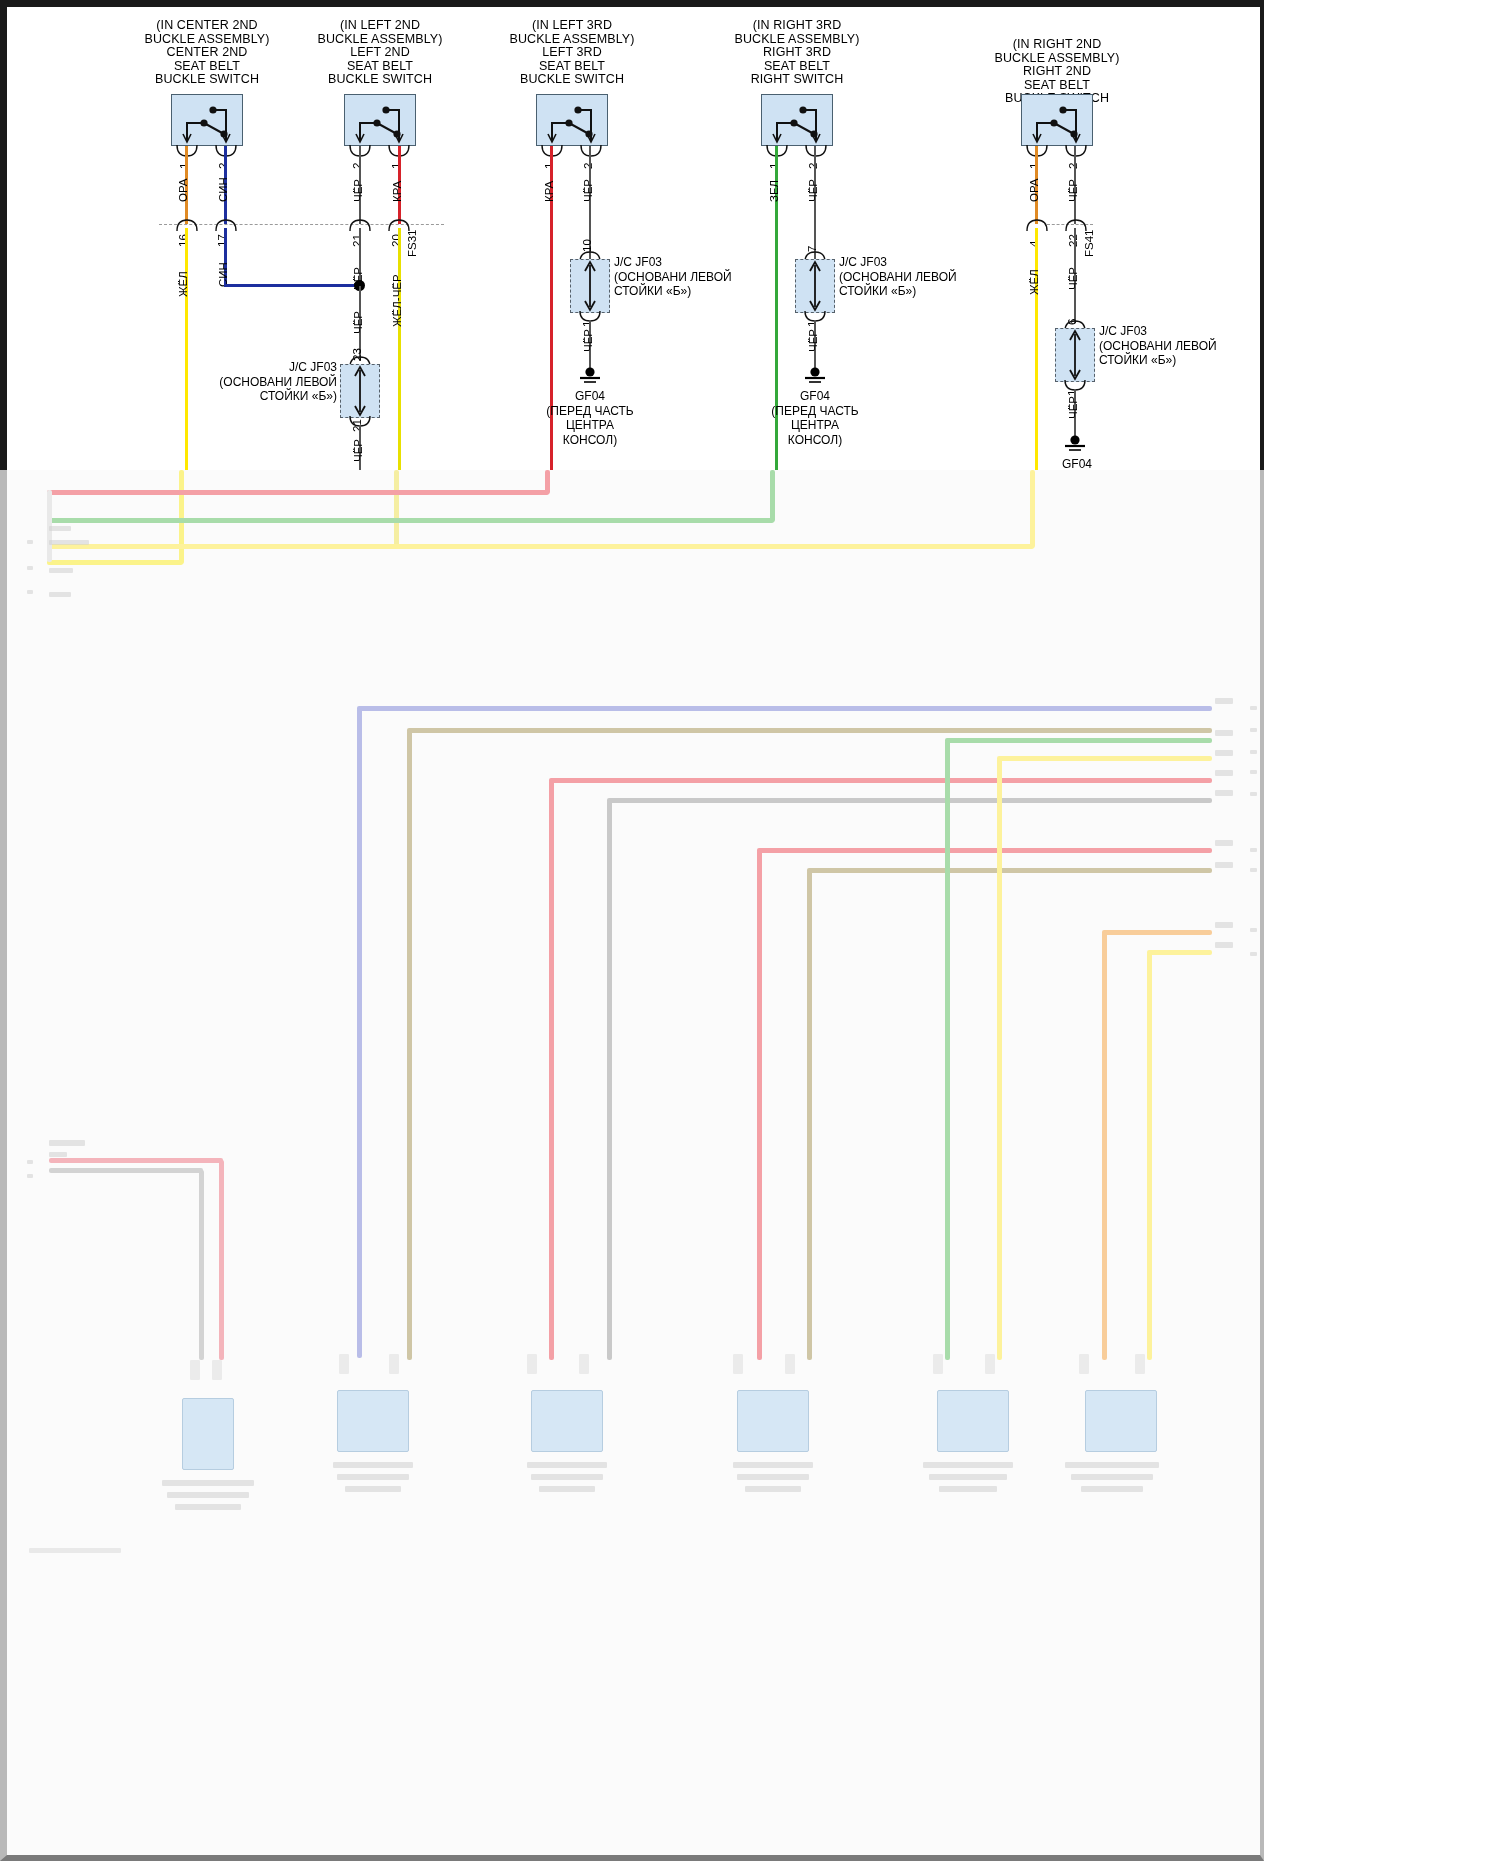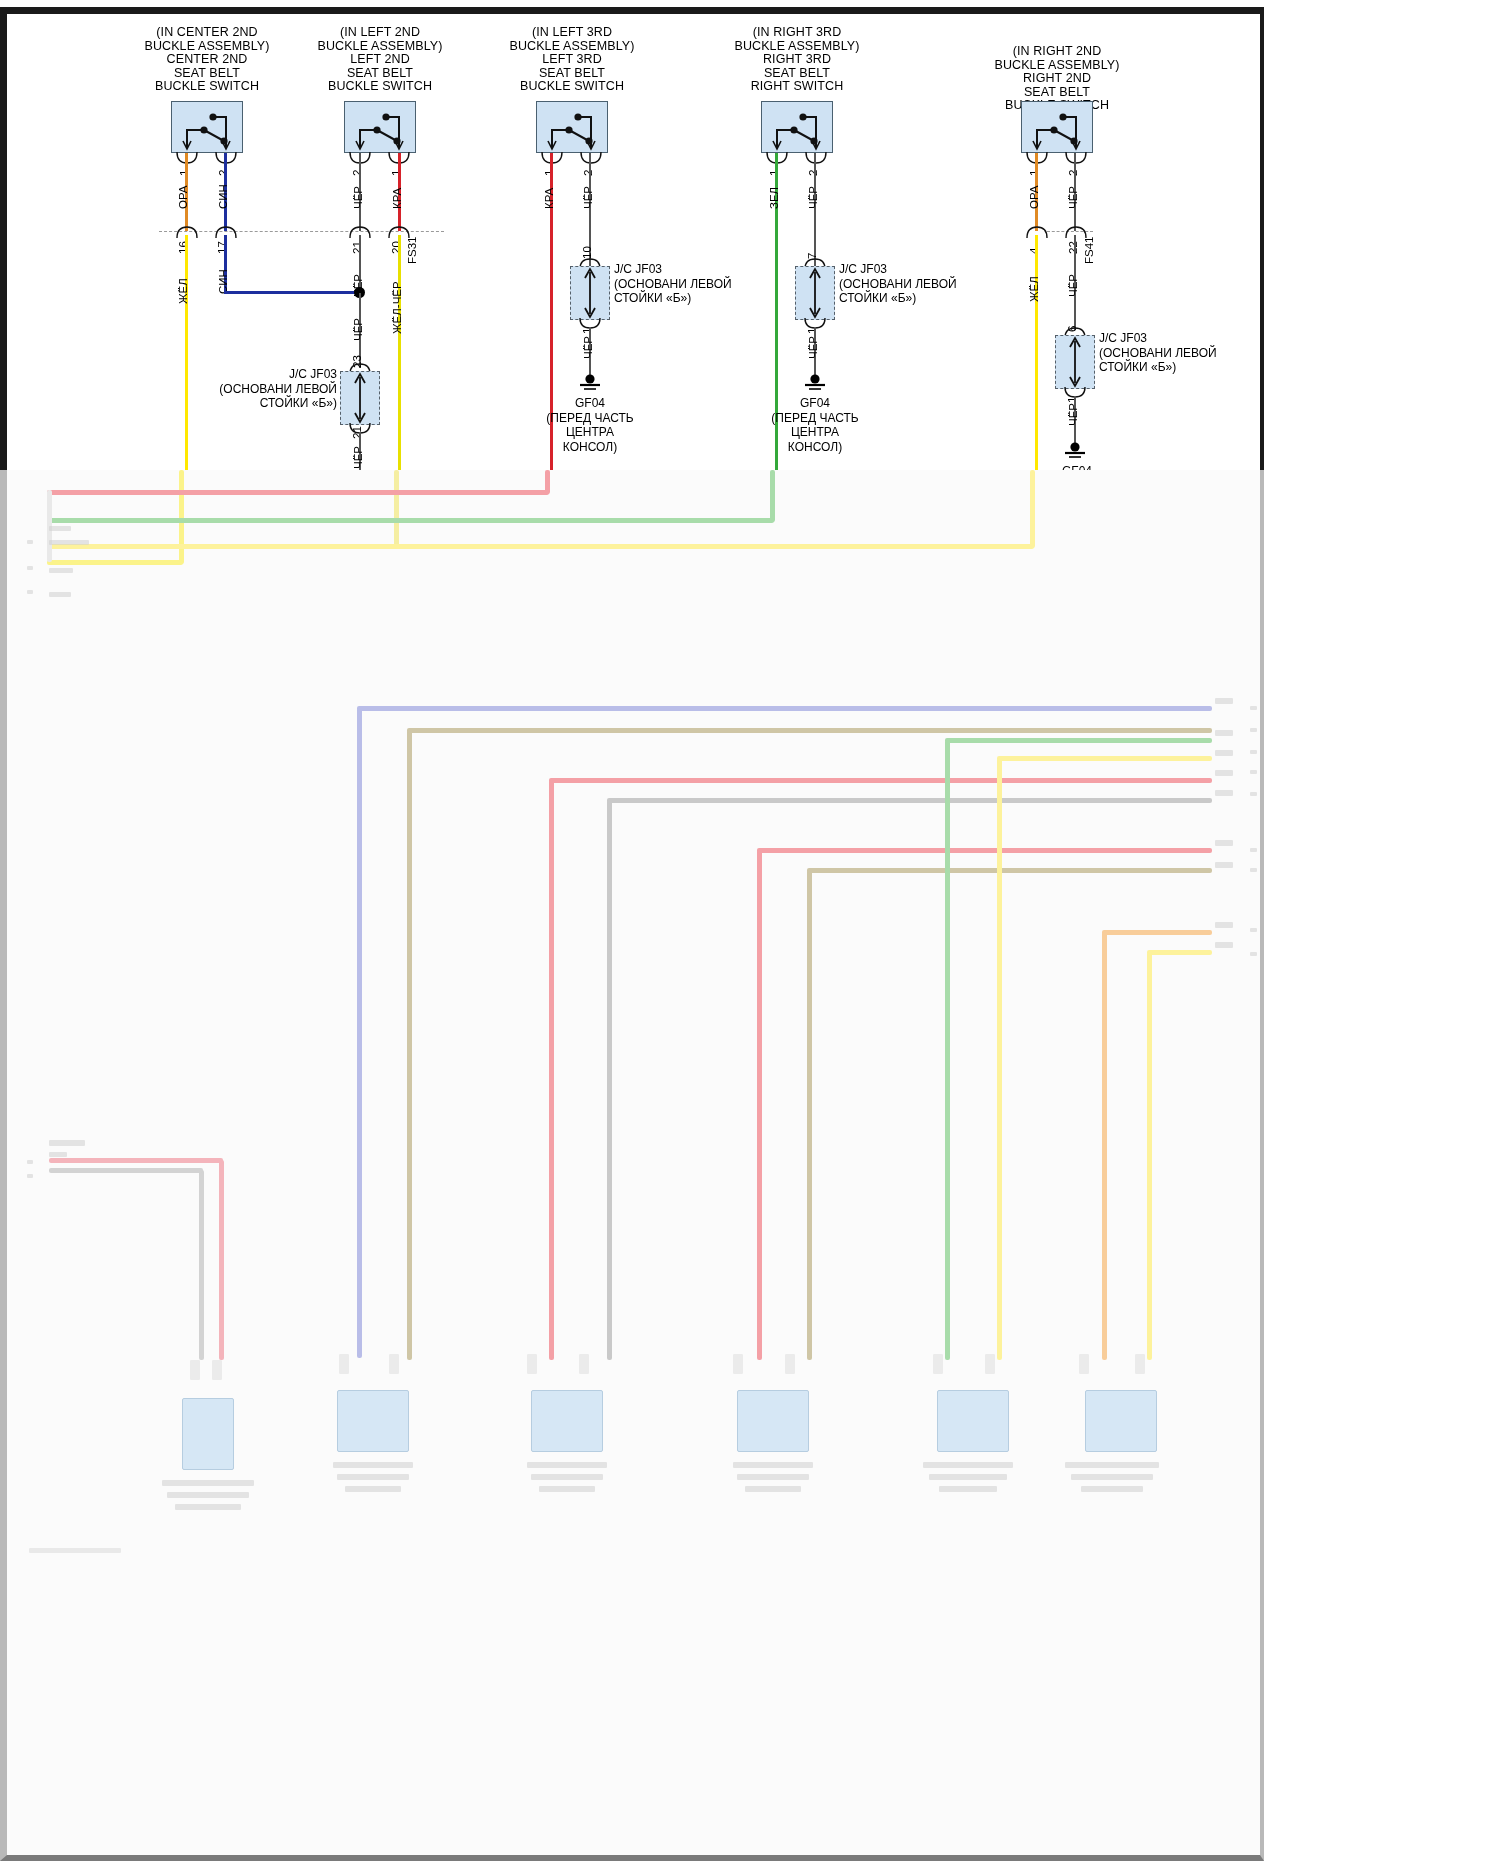--- a/index.html
+++ b/index.html
@@ -1,20 +1,20 @@
 <!DOCTYPE html>
 <html><head>
 <meta charset="utf-8">
 <style>
   html,body{margin:0;padding:0;background:#ffffff;}
   body{font-family:"Liberation Sans",sans-serif;}
   #page{position:relative;width:1500px;height:1861px;background:#ffffff;overflow:hidden;}
 
   
-  .sheet-top{position:absolute;left:0;top:7px;width:1264px;height:470px;background:#ffffff;
+  .sheet-top{position:absolute;left:0;top:0;width:1264px;height:470px;background:#ffffff;
              border-top:7px solid #1a1a1a;border-left:7px solid #1a1a1a;border-right:4px solid #1a1a1a;
              box-sizing:border-box;overflow:hidden;}
   .sheet-bottom{position:absolute;left:0;top:470px;width:1264px;height:1391px;background:#fbfbfb;
              border-left:7px solid #b9b9b9;border-right:4px solid #b9b9b9;border-bottom:6px solid #7a7a7a;
              box-sizing:border-box;overflow:hidden;}
   .rightgap{position:absolute;left:1264px;top:0;width:236px;height:1861px;background:#ffffff;}
 
   
   .col-head{position:absolute;text-align:center;font-size:12.5px;line-height:13.6px;color:#000;
             letter-spacing:.1px;white-space:pre-line;font-weight:400;}

